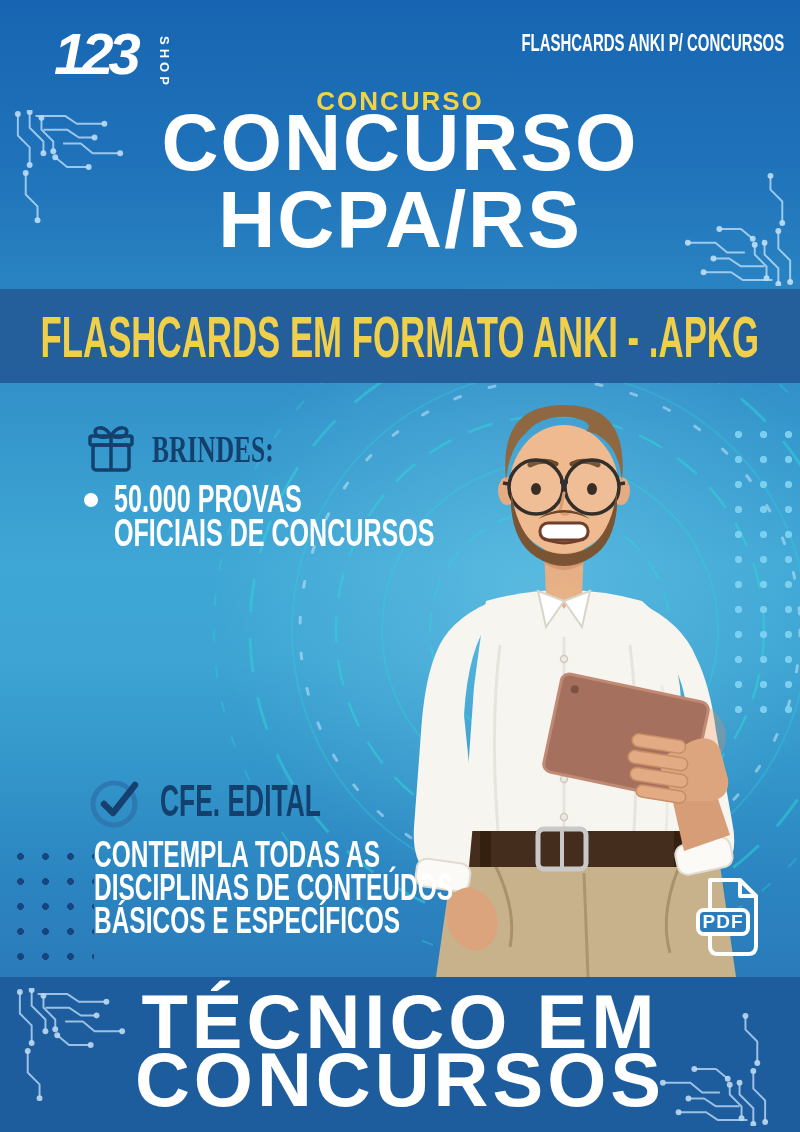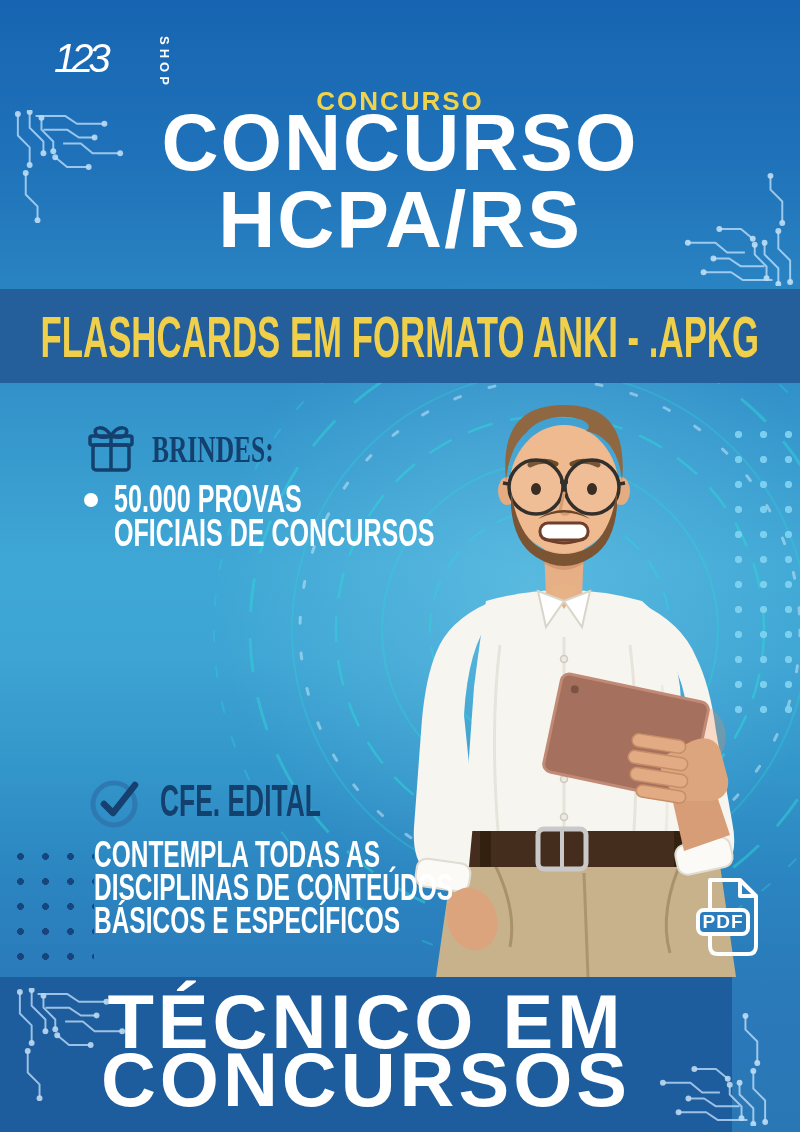--- a/index.html
+++ b/index.html
@@ -23,21 +23,21 @@
     background-image:radial-gradient(circle, rgba(21,62,118,.9) 3.2px, rgba(21,62,118,0) 3.7px);
     background-size:25px 25px; }
   .circuit{ z-index:1; opacity:.85; }
   .circuit.tl{ left:10px; top:108px; }
   .circuit.tr{ left:680px; top:166px; }
   .circuit.bl{ left:4px; top:988px; z-index:4; }
   .circuit.br{ left:650px; top:1008px; z-index:4; }
 
   
   .logo{ left:54px; top:20px; width:140px; height:76px; z-index:2; color:#fff; }
-  .logo-num{ position:absolute; left:0; top:16px; font-size:40px; font-weight:400; font-style:italic; letter-spacing:-5px; }
+  .logo-num{ position:absolute; left:0; top:0; font-size:58px; font-weight:700; font-style:italic; letter-spacing:-5px; }
   .logo-shop{ position:absolute; left:118px; top:16px; font-size:13px; font-weight:700; letter-spacing:4px;
     transform:rotate(90deg); transform-origin:0 0; }
   .tagline{ right:16px; top:30px; z-index:2; color:#fff; font-weight:700; font-size:23px; white-space:nowrap; }
   .tagline .sq{ display:inline-block; transform:scaleX(.65); transform-origin:100% 50%; }
   .kicker{ left:0; top:86px; width:100%; text-align:center; z-index:2;
     color:#f0d34b; font-weight:700; font-size:26px; letter-spacing:2px; }
   .title{ left:0; top:104px; width:100%; text-align:center; z-index:2;
     color:#fff; font-weight:700; font-size:79px; line-height:77px; letter-spacing:2px; }
 
   
@@ -65,21 +65,21 @@
   .edital-par{ left:94px; top:838px; z-index:3; color:#fff; font-weight:700;
     font-size:36px; line-height:33px; white-space:nowrap; transform:scaleX(.68); transform-origin:0 0; }
   .edital-par span{ display:block; }
 
   
   .person{ left:340px; top:385px; z-index:1; }
   .pdf{ left:696px; top:876px; z-index:3; }
   .pdf-label-text{ font-weight:700; font-size:19px; letter-spacing:1px; }
 
   
-  .footer-band{ left:0; top:977px; width:732px; height:155px; background:#1d5c9d; z-index:3; }
+  .footer-band{ left:0; top:977px; width:800px; height:155px; background:#1d5c9d; z-index:3; }
   .footer-title{ position:absolute; left:0; top:16px; width:100%; text-align:center;
     color:#fff; font-weight:700; font-size:76px; line-height:58px; letter-spacing:4px; }
 </style>
 </head>
 <body>
 
 <div class="poster">
 
   <svg width="0" height="0" style="position:absolute">
     <defs>
@@ -142,20 +142,23 @@
   <svg class="abs circuit br" width="128" height="118" viewBox="0 0 120 120">
       <g transform="rotate(180 60 60)">
         <use href="#circuit-sym"></use>
       </g>
     </svg>
 
   <div class="abs logo">
     <span class="logo-num">123</span>
     <span class="logo-shop">SHOP</span>
   </div>
+  <div class="abs tagline">
+    <span class="sq">FLASHCARDS ANKI P/ CONCURSOS</span>
+  </div>
   <div class="abs kicker">CONCURSO</div>
   <div class="abs title">
     <div>CONCURSO</div>
     <div>HCPA/RS</div>
   </div>
 
   <div class="abs banner">
     <div class="banner-text">FLASHCARDS EM FORMATO ANKI - .APKG</div>
   </div>
 

